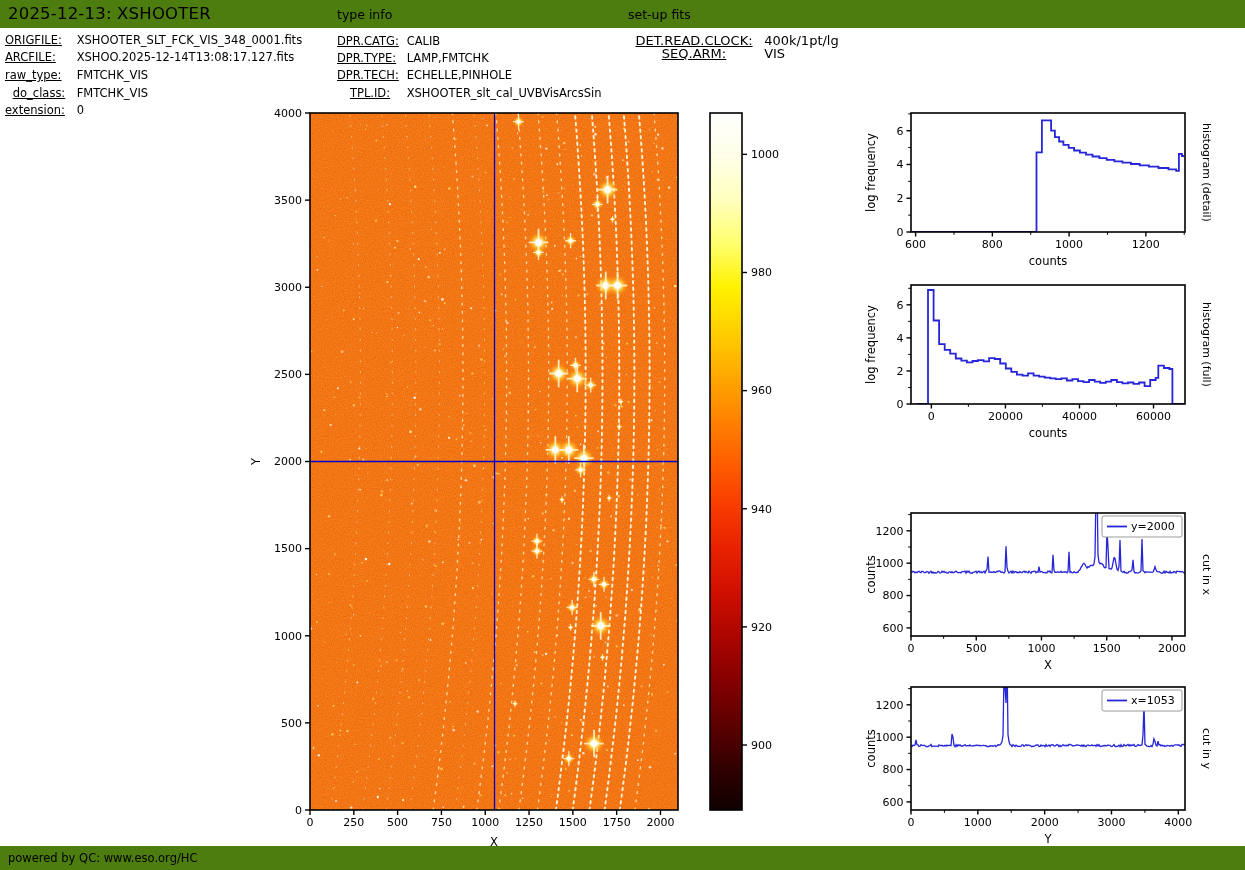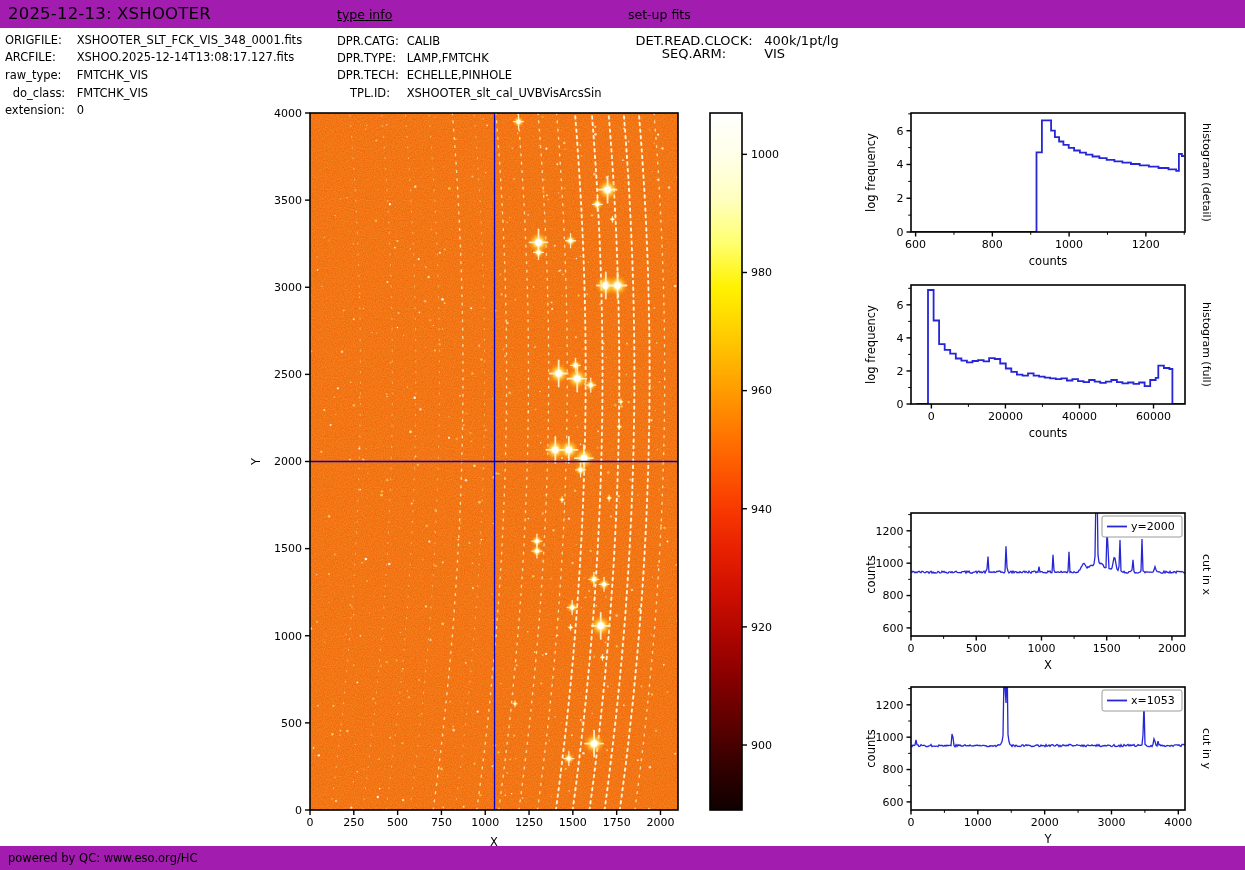--- a/index.html
+++ b/index.html
@@ -1,26 +1,26 @@
 <!DOCTYPE html>
 <html><head>
 <meta charset="utf-8">
 <style>
   html,body{margin:0;padding:0;background:#fff;}
   .page{position:relative;width:1245px;height:870px;background:#ffffff;overflow:hidden;
         font-family:"DejaVu Sans","Liberation Sans",sans-serif;color:#000;}
-  .strip{position:absolute;left:0;width:100%;background:#a21caf;}
+  .strip{position:absolute;left:0;width:100%;background:#4d7c0f;}
   .strip.top{top:0;height:28px;}
   .strip.bottom{top:846px;height:24px;}
   .title{position:absolute;left:8px;top:4px;font-size:16.5px;font-weight:500;letter-spacing:0.2px;}
   .info-h{position:absolute;top:7px;font-size:12.5px;}
-  .info-h.type{left:337px;text-decoration:underline;}
+  .info-h.type{left:337px;}
   .info-h.setup{left:628px;}
   .kv{position:absolute;font-size:11.5px;white-space:nowrap;}
-  .kv .lab{display:inline-block;}
+  .kv .lab{display:inline-block;text-decoration:underline;}
   .fileinfo .lab{width:68px;}
   .typeinfo .lab{width:66px;}
   .setupinfo{font-size:13px;text-align:center;}
   .setupinfo .lab{width:132px;}
   .footer-left{position:absolute;left:8px;top:851px;font-size:11.5px;}
   .footer-right{position:absolute;right:8px;top:851px;font-size:11.5px;}
   svg{position:absolute;overflow:visible;}
   svg text{font-family:"DejaVu Sans","Liberation Sans",sans-serif;fill:#000;}
   #main-image{left:250px;top:95px;}
   #colorbar{left:700px;top:95px;}

